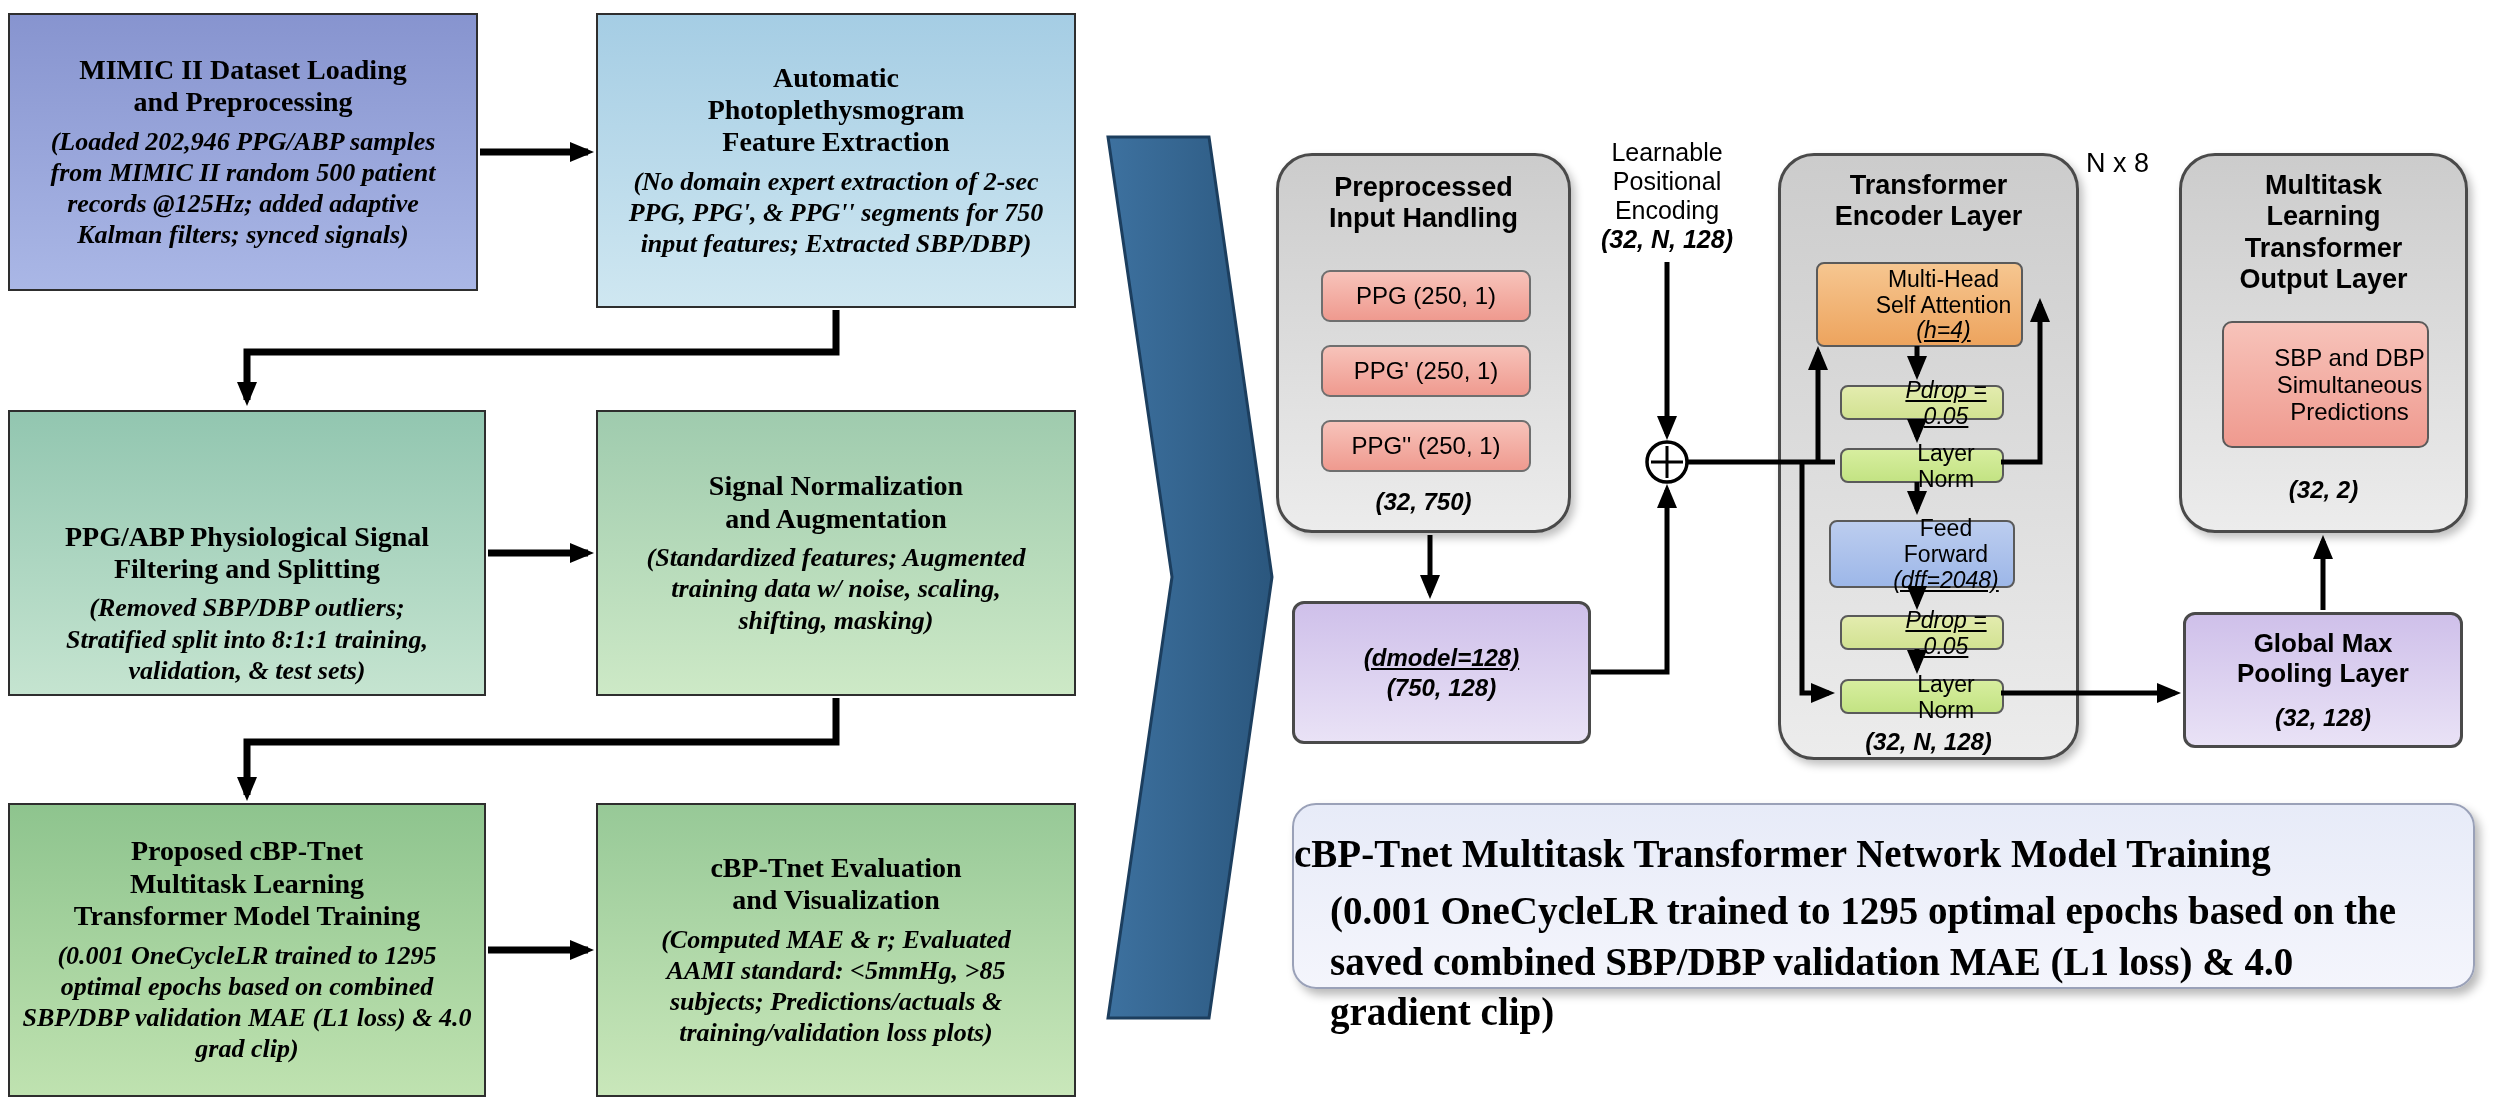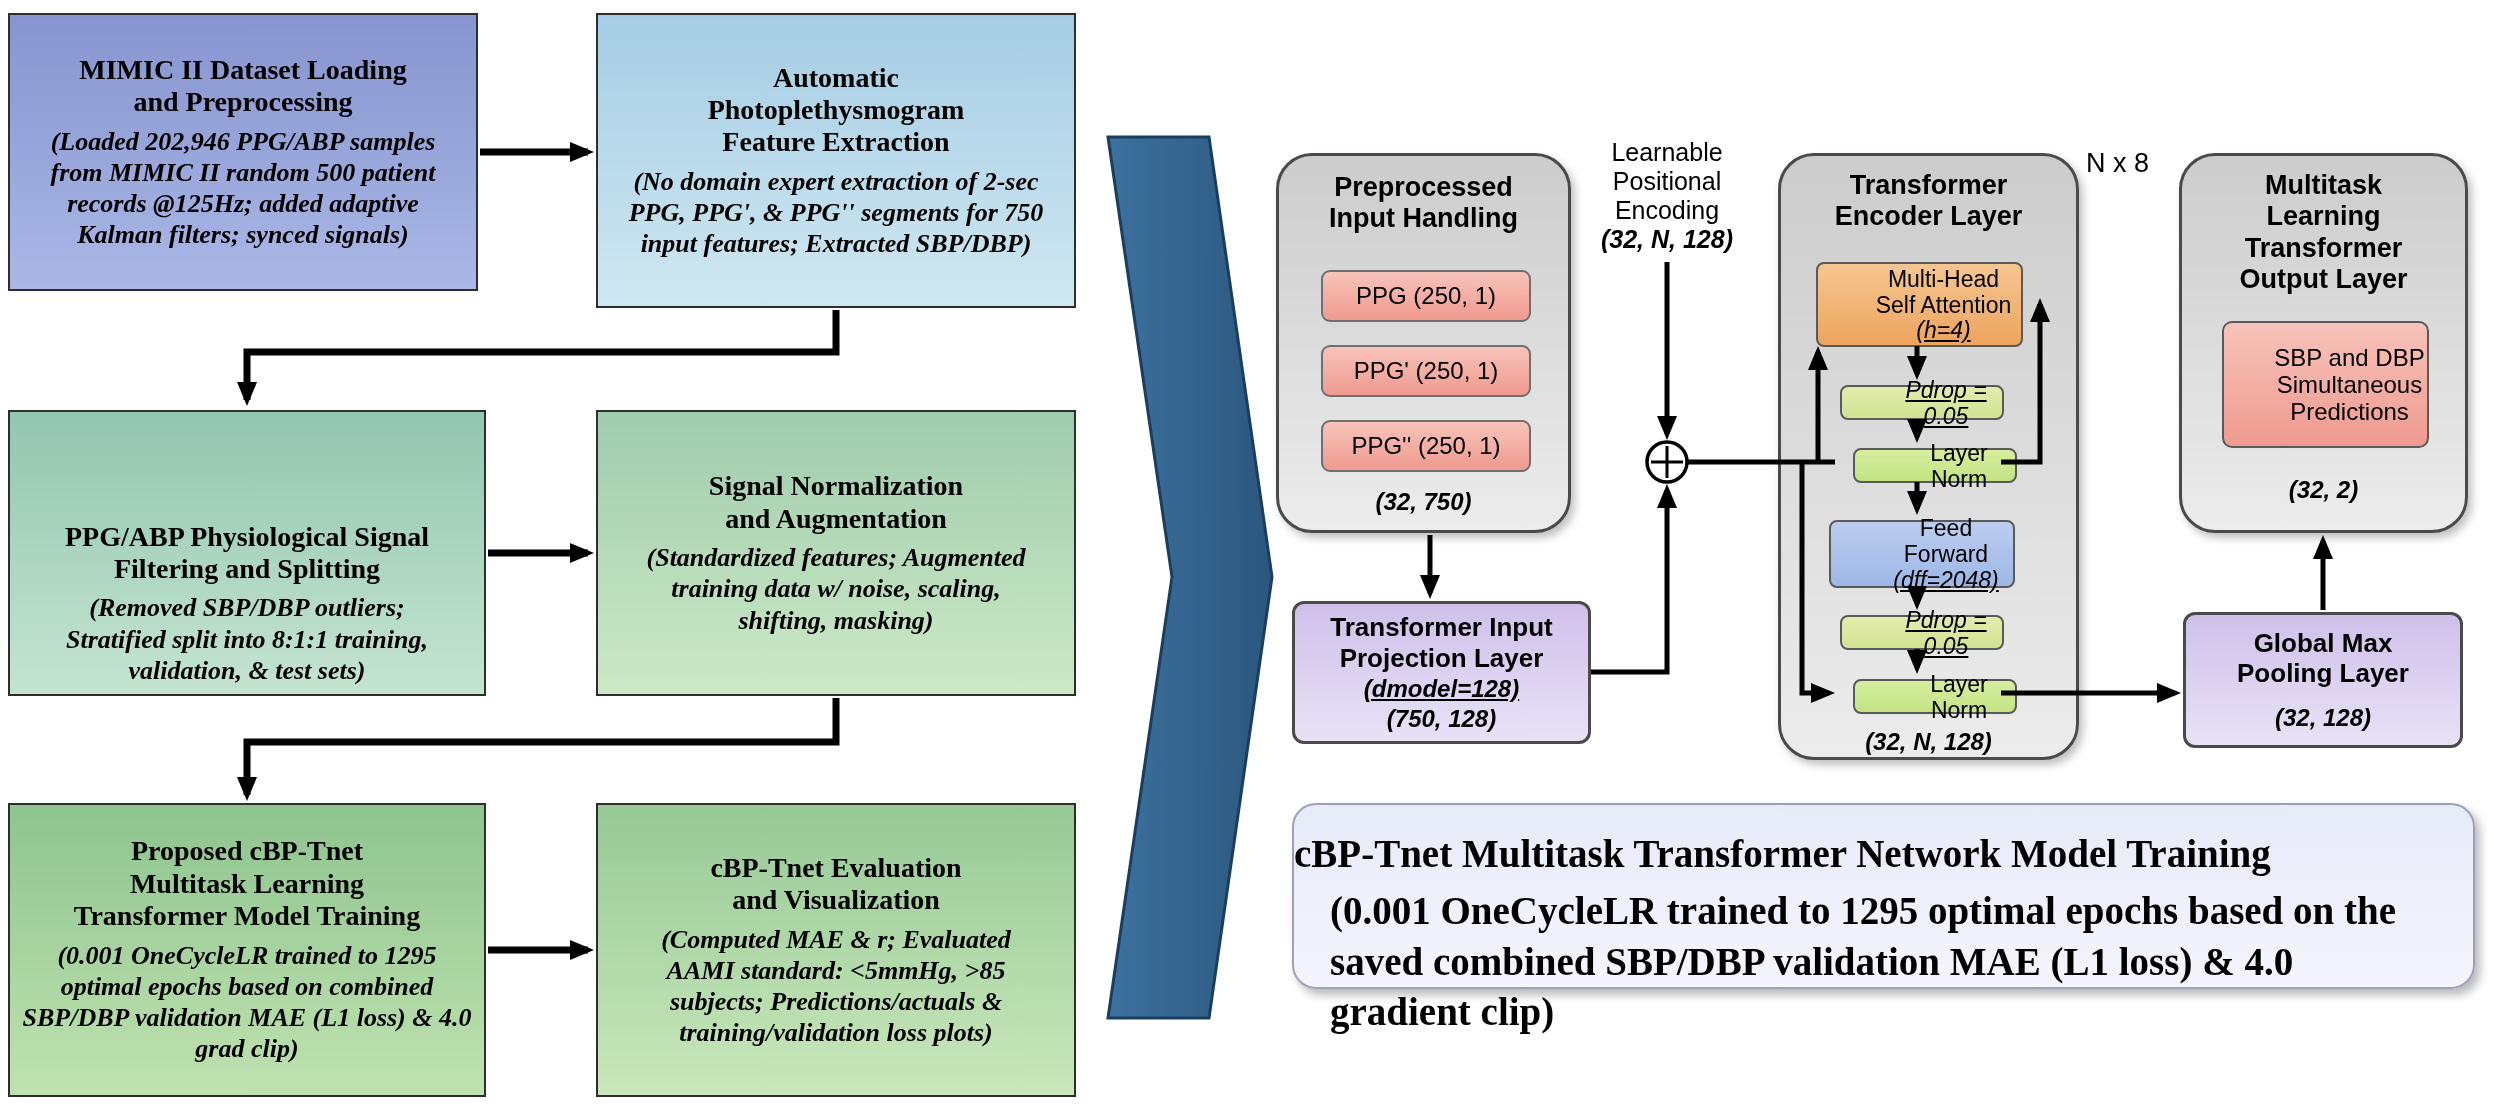--- a/index.html
+++ b/index.html
@@ -28,21 +28,21 @@
             font-style:italic; font-weight:bold; font-size:24px; }
 
   .chanbox { position:absolute; background:linear-gradient(180deg,#f7c3ba,#ef9a8f);
              border:2px solid #6f6f6f; border-radius:9px; display:flex; align-items:center;
              justify-content:center; font-size:24px; }
   .innerbox { position:absolute; border:2px solid #5a5a5a; border-radius:8px;
               display:flex; flex-direction:column; align-items:center; justify-content:center;
               text-align:center; font-size:23px; line-height:1.13;padding-left:48px; }
   .mhsa  { background:linear-gradient(180deg,#f6c690,#eda45e); }
   .pdrop { background:linear-gradient(180deg,#e3ecae,#d2e292); font-style:italic; }
-  .lnorm { background:linear-gradient(180deg,#d7ee9f,#c3e383);margin-left:13px; }
+  .lnorm { background:linear-gradient(180deg,#d7ee9f,#c3e383); }
   .ffbx  { background:linear-gradient(180deg,#bccdef,#9db7e8); }
   .pinkbig { background:linear-gradient(180deg,#f7c3ba,#ef9a8f); border-radius:10px; font-size:24px; }
   .iparam { font-style:italic; }
   .ul { text-decoration:underline; }
 
   .posenc { position:absolute; text-align:center; font-size:25px; line-height:1.16; }
   .posshape { font-style:italic; font-weight:bold; }
   .nx8 { position:absolute; font-size:27px; }
 
   .purple { position:absolute; background:linear-gradient(180deg,#cfc0ea,#e9e2f6);
@@ -124,21 +124,20 @@
 
   <div class="gbox" style="left:2179px;top:153px;width:289px;height:380px">
     <div class="gtitle" style="margin-top:14px;max-width:215px">Multitask Learning Transformer Output Layer</div>
     <div class="innerbox pinkbig" style="left:40px;top:165px;width:207px;height:127px">
       <div style="max-width:190px">SBP and DBP Simultaneous Predictions</div>
     </div>
     <div class="cshape" style="top:320px">(32, 2)</div>
   </div>
 
   <div class="purple" style="left:1292px;top:601px;width:299px;height:143px">
-    <div class="ptitle" style="max-width:260px">Transformer Input Projection Layer</div>
     <div class="pparam ul">(dmodel=128)</div>
     <div class="pparam">(750, 128)</div>
   </div>
 
   <div class="purple" style="left:2183px;top:612px;width:280px;height:136px;justify-content:space-evenly">
     <div class="ptitle" style="max-width:210px">Global Max Pooling Layer</div>
     <div class="pparam">(32, 128)</div>
   </div>
 
   <div class="banner" style="left:1292px;top:803px;width:1183px;height:186px">

